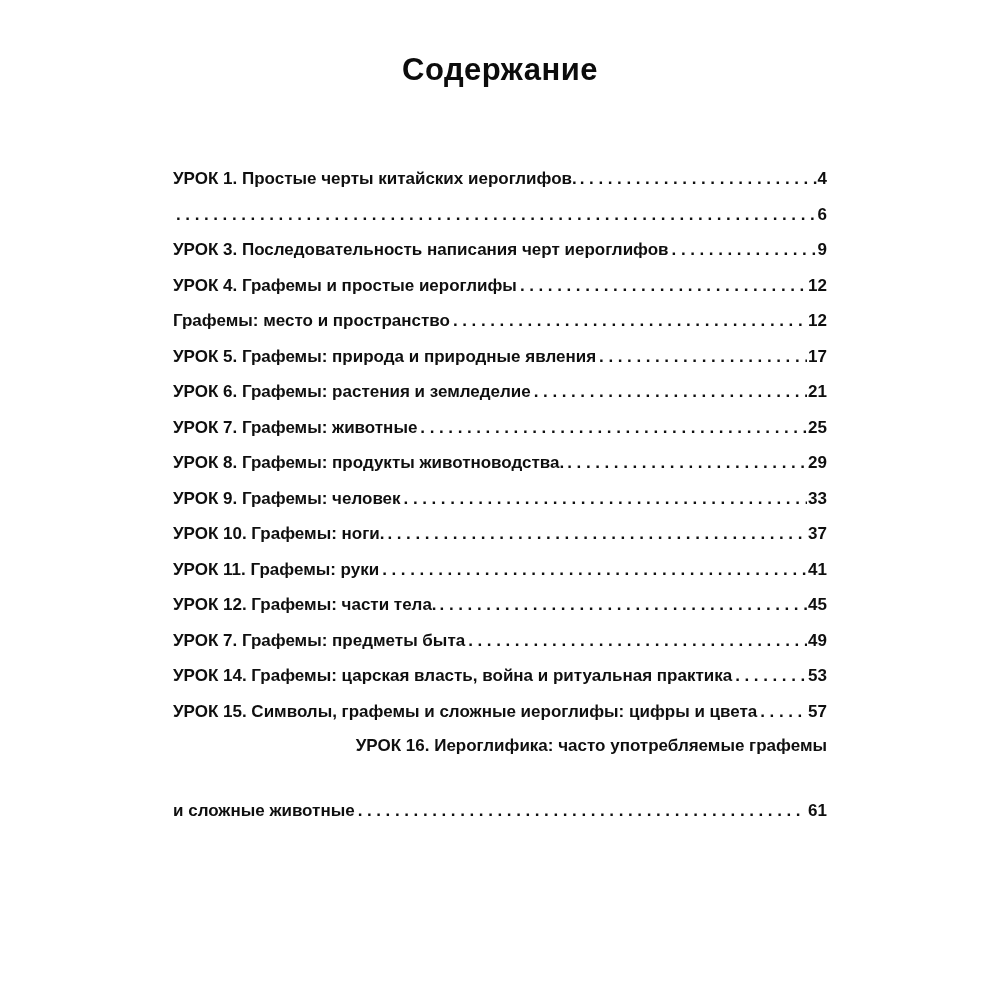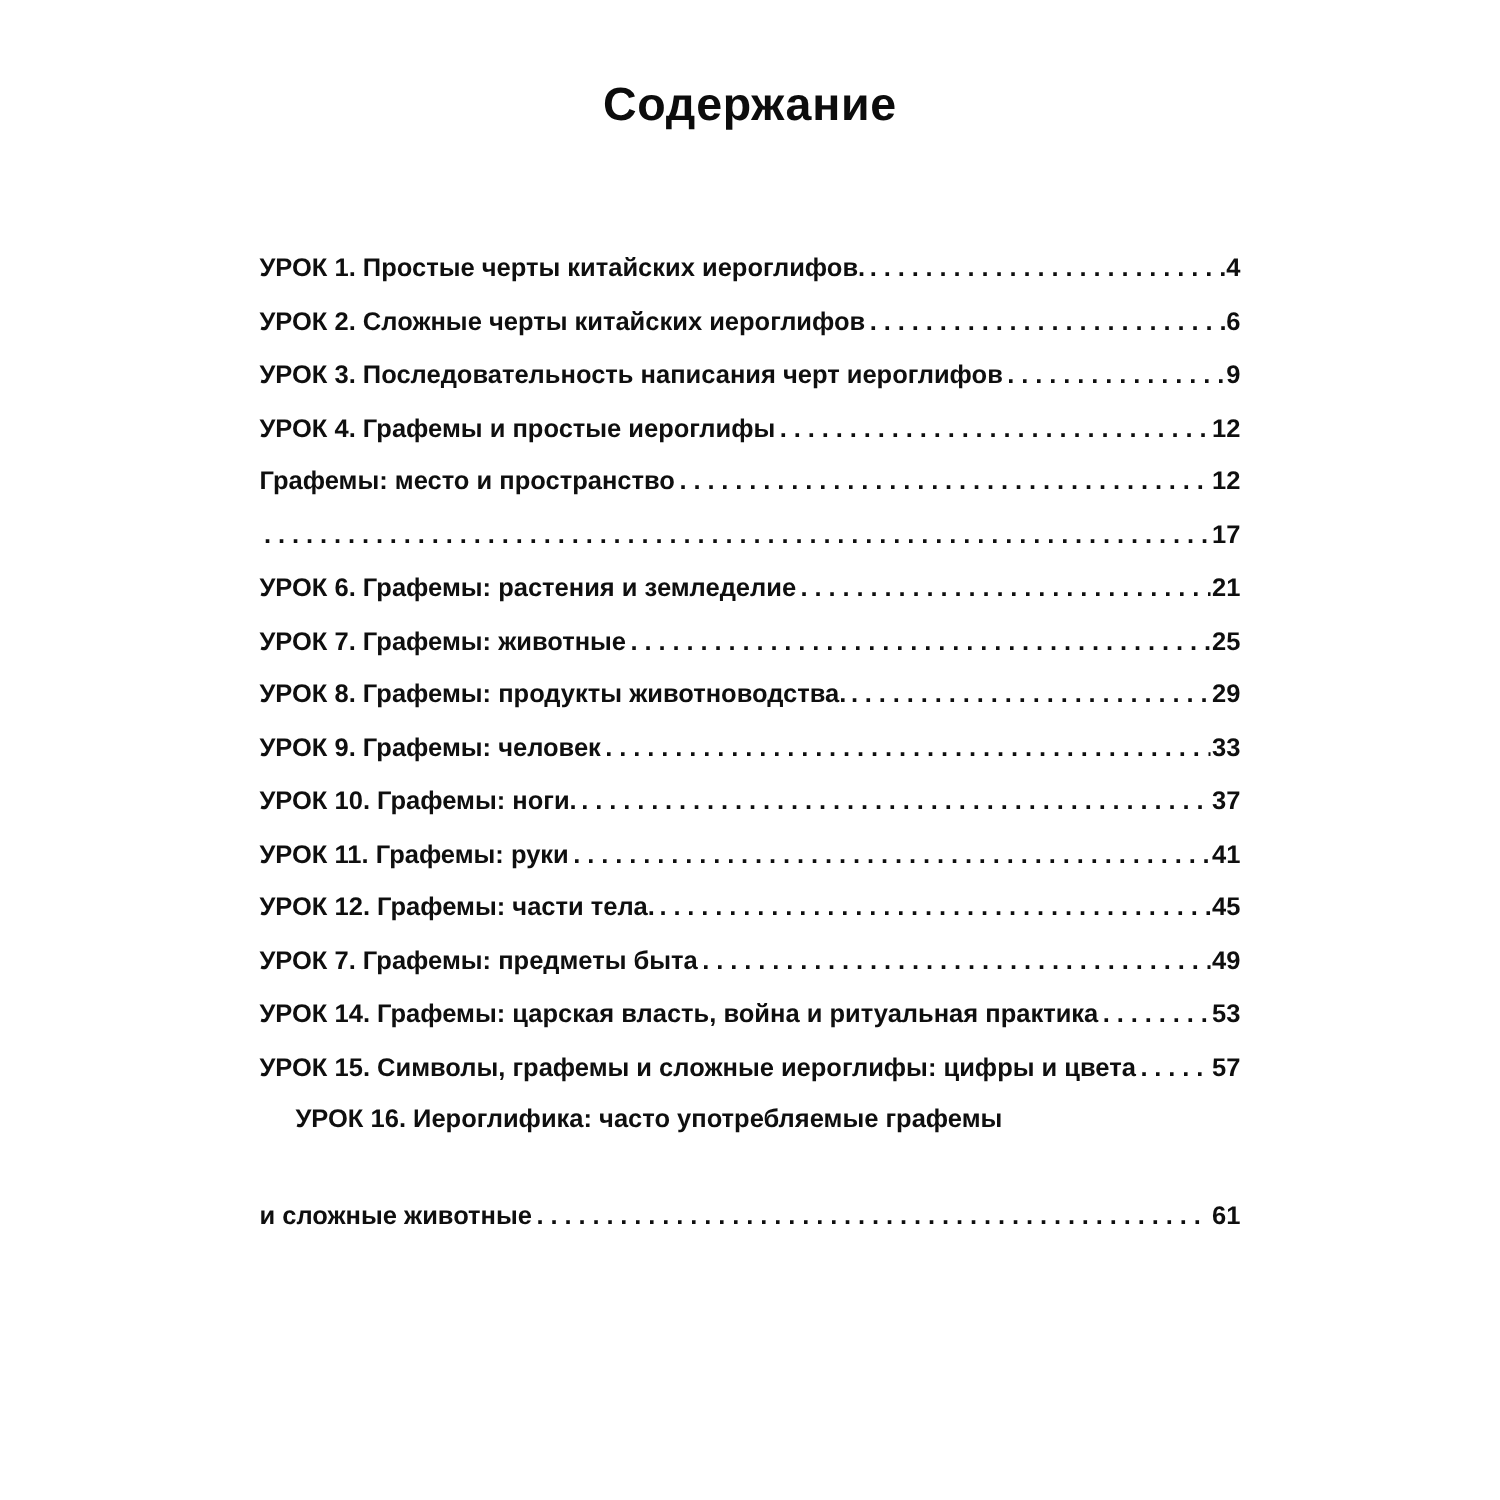--- a/index.html
+++ b/index.html
@@ -23,20 +23,21 @@
     font-size: 31px;
     font-weight: bold;
     letter-spacing: 0.5px;
     color: #0c0c0c;
   }
   .toc {
     position: absolute;
     left: 173px;
     top: 168px;
     width: 654px;
+    text-align: right;
   }
   .toc-row {
     display: flex;
     align-items: baseline;
     font-weight: bold;
     font-size: 17px;
     line-height: 22px;
     margin-bottom: 13.5px;
     color: #0f0f0f;
   }
@@ -110,21 +111,20 @@
   <h1 class="page-title">Содержание</h1>
 
   <div class="toc">
     <div class="toc-row">
       <span class="toc-label">УРОК 1. Простые черты китайских иероглифов.</span>
       <span class="dot-leader">........................................................................................................................</span>
       <span class="toc-page">4</span>
     </div>
 
     <div class="toc-row">
-      <span class="toc-label">УРОК 2. Сложные черты китайских иероглифов</span>
       <span class="dot-leader">........................................................................................................................</span>
       <span class="toc-page">6</span>
     </div>
 
     <div class="toc-row">
       <span class="toc-label">УРОК 3. Последовательность написания черт иероглифов</span>
       <span class="dot-leader">........................................................................................................................</span>
       <span class="toc-page">9</span>
     </div>
 
@@ -134,20 +134,21 @@
       <span class="toc-page">12</span>
     </div>
 
     <div class="toc-row">
       <span class="toc-label">Графемы: место и пространство</span>
       <span class="dot-leader">........................................................................................................................</span>
       <span class="toc-page">12</span>
     </div>
 
     <div class="toc-row">
+      <span class="toc-label">УРОК 5. Графемы: природа и природные явления</span>
       <span class="dot-leader">........................................................................................................................</span>
       <span class="toc-page">17</span>
     </div>
 
     <div class="toc-row">
       <span class="toc-label">УРОК 6. Графемы: растения и земледелие</span>
       <span class="dot-leader">........................................................................................................................</span>
       <span class="toc-page">21</span>
     </div>
 

